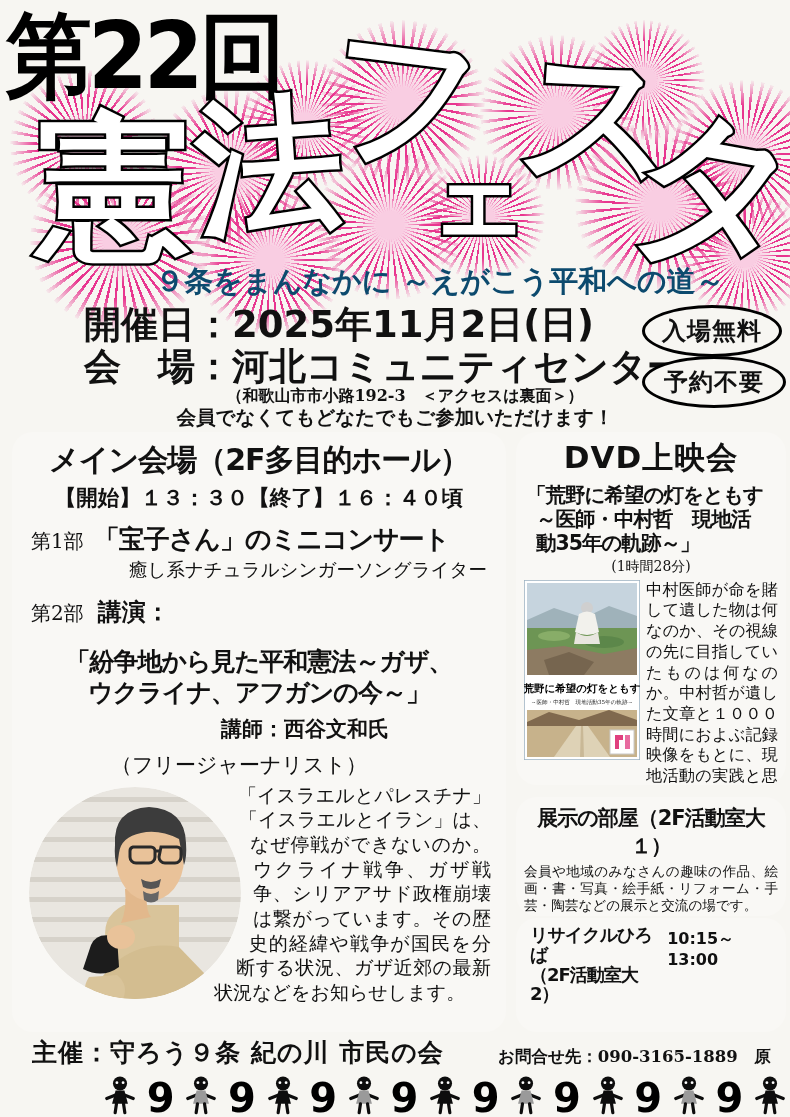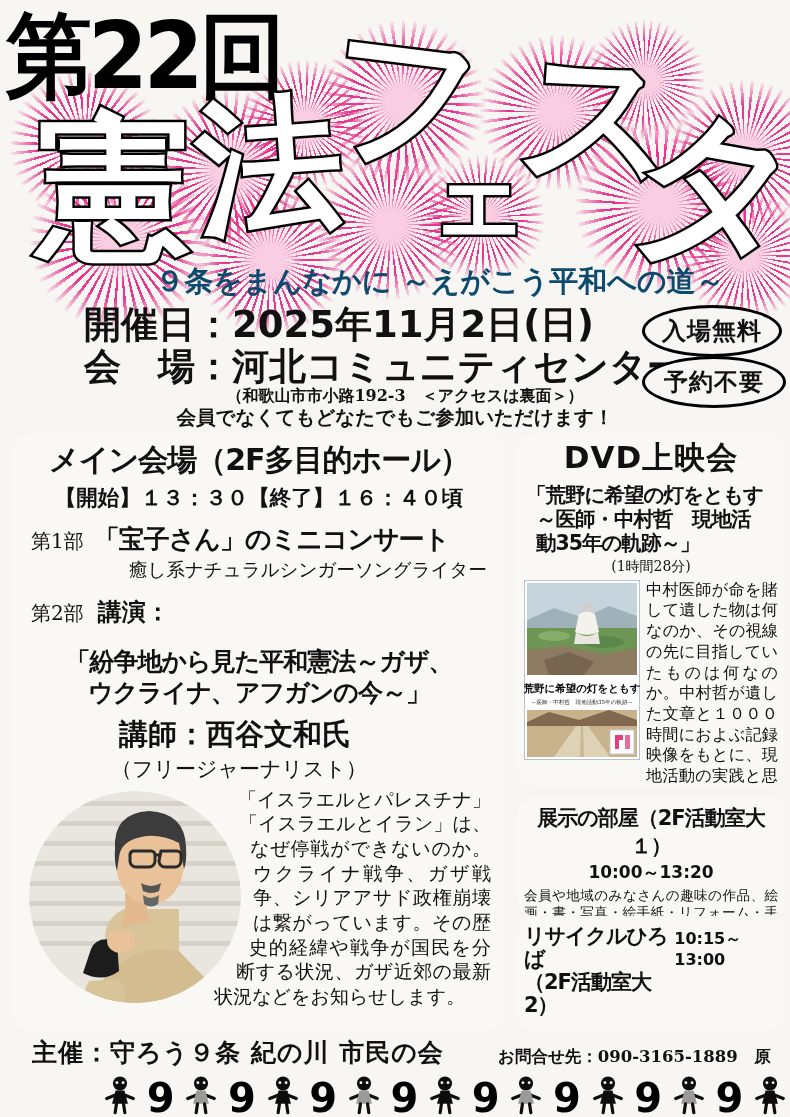--- a/index.html
+++ b/index.html
@@ -66,21 +66,21 @@
   .mh-title{text-align:center; font-size:30px; font-weight:900; letter-spacing:-1px;}
   .mh-time{text-align:center; font-size:21.5px; font-weight:700; font-family:"DejaVu Serif", serif; margin-top:2px;}
   .part1{display:flex; align-items:baseline; margin-top:10px; font-family:"DejaVu Serif", serif;}
   .part-label{font-size:20px; flex:0 0 auto; margin-left:4px;}
   .part1-title{font-size:26px; font-weight:700; margin-left:10px; letter-spacing:-1px;}
   .part1-sub{font-family:"DejaVu Serif", serif; font-size:18.5px; text-align:right; margin:0 4px 0 0;}
   .part2{display:flex; align-items:baseline; margin-top:14px; font-family:"DejaVu Serif", serif;}
   .part2-title{font-size:24px; font-weight:700; margin-left:14px;}
   .lect{ text-align:center; font-family:"DejaVu Serif", serif; font-size:25px; font-weight:700; letter-spacing:-1px; line-height:1.25;}
   .lect1{margin-top:18px;}
-  .lecturer{font-family:"DejaVu Serif", serif; font-size:29px; font-weight:700; margin:6px 0 0 92px;}
+  .lecturer{font-family:"DejaVu Serif", serif; font-size:21px; font-weight:700; margin:6px 0 8px 92px;text-align:center;}
   .lecturer-title{font-family:"DejaVu Serif", serif; font-size:21px; margin:0 0 0 84px;}
   .speaker-flow{margin-top:4px; font-family:"DejaVu Serif", serif; font-size:19px; line-height:1.3; text-align:justify;}
   .speaker-photo{float:left; width:212px; height:212px; shape-outside:circle(52%); margin:4px 12px 2px 2px;}
   .speaker-photo svg{display:block; border-radius:50%;}
   .speaker-flow p{margin:0;}
   
   .dvd-title{text-align:center; font-size:31px; font-weight:900; letter-spacing:1px;}
   .dvd-sub{display:flex; align-items:baseline; margin-top:0px;}
   .dvd-room{font-size:21px; font-weight:800; letter-spacing:-1px;}
   .dvd-time{font-size:17px; font-weight:700; margin-left:4px;}
@@ -89,21 +89,21 @@
   .fl2,.fl3{margin-left:10px;}
   .duration{text-align:center; font-family:"DejaVu Serif", serif; font-size:14px; margin-top:2px;}
   .dvd-row{display:flex; margin-top:4px;}
   .dvd-cover{flex:0 0 auto;}
   .dvd-desc{font-family:"DejaVu Serif", serif; font-size:16.2px; line-height:1.28; margin-left:6px; text-align:justify;}
   
   .ex-title{text-align:center; font-size:21px; font-weight:900; letter-spacing:-1px; margin-top:2px;}
   .ex-time{text-align:center; font-size:17px; font-weight:700; margin-top:1px;}
   .small-body{font-family:"DejaVu Serif", serif; font-size:13.6px; line-height:1.25; margin-top:3px; text-align:justify;}
   .rc-head{display:flex;}
-  .rc-title{font-size:21px; font-weight:900; line-height:1.1; letter-spacing:-1px; margin-top:2px;}
+  .rc-title{font-size:18px; font-weight:900; line-height:1.1; letter-spacing:-1px; margin-top:2px;margin-left:6px;}
   .rc-time{font-size:16px; font-weight:700; margin:6px 0 0 6px;}
   
   .organizer{position:absolute; left:32px; top:1036px; font-family:"DejaVu Serif", serif; font-size:25px; font-weight:700; letter-spacing:1px;}
   .contact{position:absolute; left:498px; top:1046px; font-family:"DejaVu Serif", serif; font-size:16.5px; font-weight:600;}
   .deco-row{position:absolute; left:105px; top:1072px; width:680px; height:44px; display:flex; align-items:flex-end; justify-content:space-between;}
   .deco-digit{font-size:40px; font-weight:900; line-height:0.9; color:#000;}
   .deco-fig{width:30px; height:42px;}
 </style>
 </head>
 <body>
@@ -240,21 +240,20 @@
           </svg>
         </div>
         <div class="dvd-desc">中村医師が命を賭して遺した物は何なのか、その視線の先に目指していたものは何なのか。中村哲が遺した文章と１０００時間におよぶ記録映像をもとに、現地活動の実践と思索をひも解く。</div>
       </div>
     </div>
   </div>
 
   <div class="frame exhibit-box">
     <div class="frame-inner side-inner">
       <div class="ex-title">展示の部屋（2F活動室大１）</div>
-      <div class="ex-time">10:00～13:20</div>
       <div class="small-body">会員や地域のみなさんの趣味の作品、絵画・書・写真・絵手紙・リフォーム・手芸・陶芸などの展示と交流の場です。</div>
     </div>
   </div>
 
   <div class="frame recycle-box">
     <div class="frame-inner side-inner">
       <div class="rc-head">
         <div class="rc-title">
           <div>リサイクルひろば</div>
           <div>（2F活動室大2）</div>

